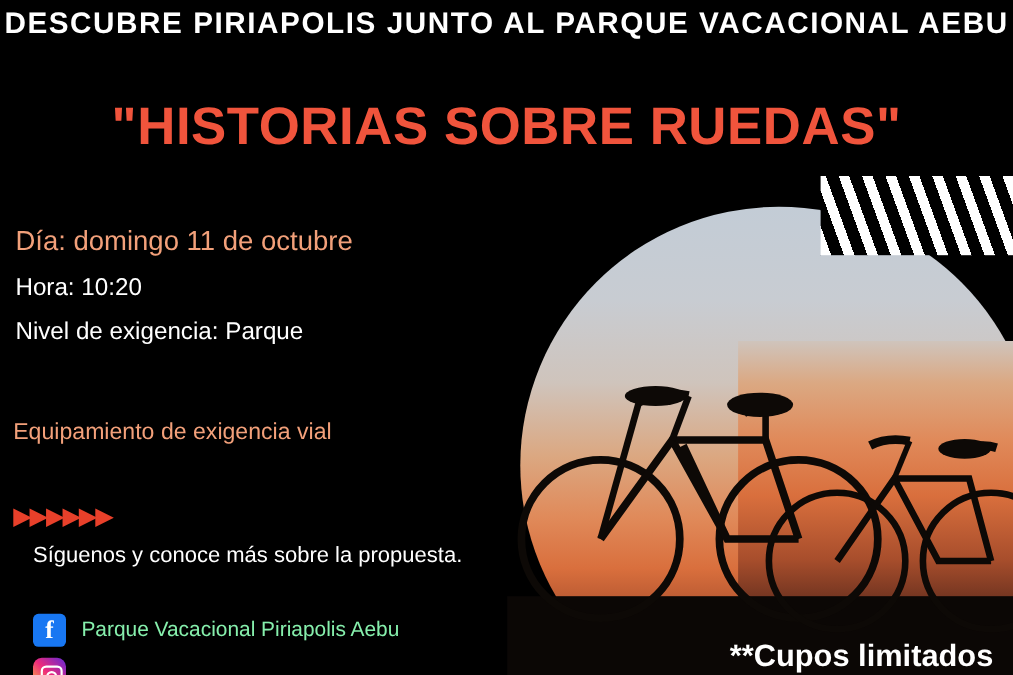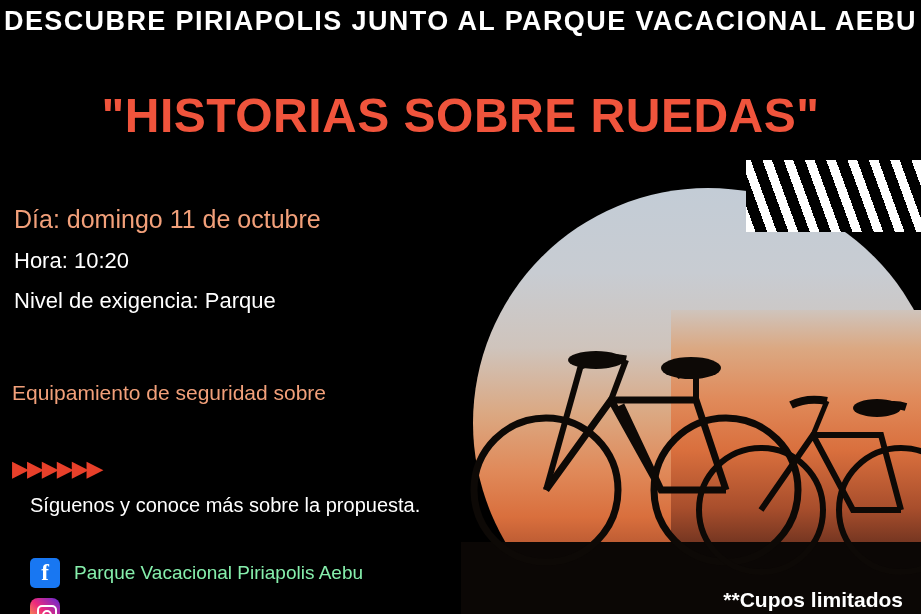--- a/index.html
+++ b/index.html
@@ -223,21 +223,21 @@
   .social-label {
     color: #86efac;
     font-size: 19px;
     margin-left: 14px;
   }
   .limited {
     position: absolute;
     right: 18px;
     bottom: 2px;
     color: #ffffff;
-    font-size: 21px;
+    font-size: 28px;
     font-weight: bold;
   }
 </style>
 </head>
 <body>
 
 <div class="poster">
 
   <div class="photo-wrap">
     <div class="photo-circle"></div>
@@ -283,21 +283,21 @@
 
   <div class="title">"HISTORIAS SOBRE RUEDAS"</div>
 
   <div class="info">
     <div class="line-day">Día: domingo 11 de octubre</div>
     <div class="line">Hora: 10:20</div>
     <div class="line">Nivel de exigencia: Parque</div>
   </div>
 
   <div class="features">
-    <div class="feat">Equipamiento de seguridad sobre</div>
+    <div class="feat">Equipamiento de exigencia vial</div>
   </div>
 
   <div class="arrows">▶▶▶▶▶▶</div>
 
   <div class="follow">Síguenos y conoce más sobre la propuesta.</div>
 
   <div class="social">
     <div class="social-row">
       <span class="fb-icon">f</span>
       <span class="social-label">Parque Vacacional Piriapolis Aebu</span>

